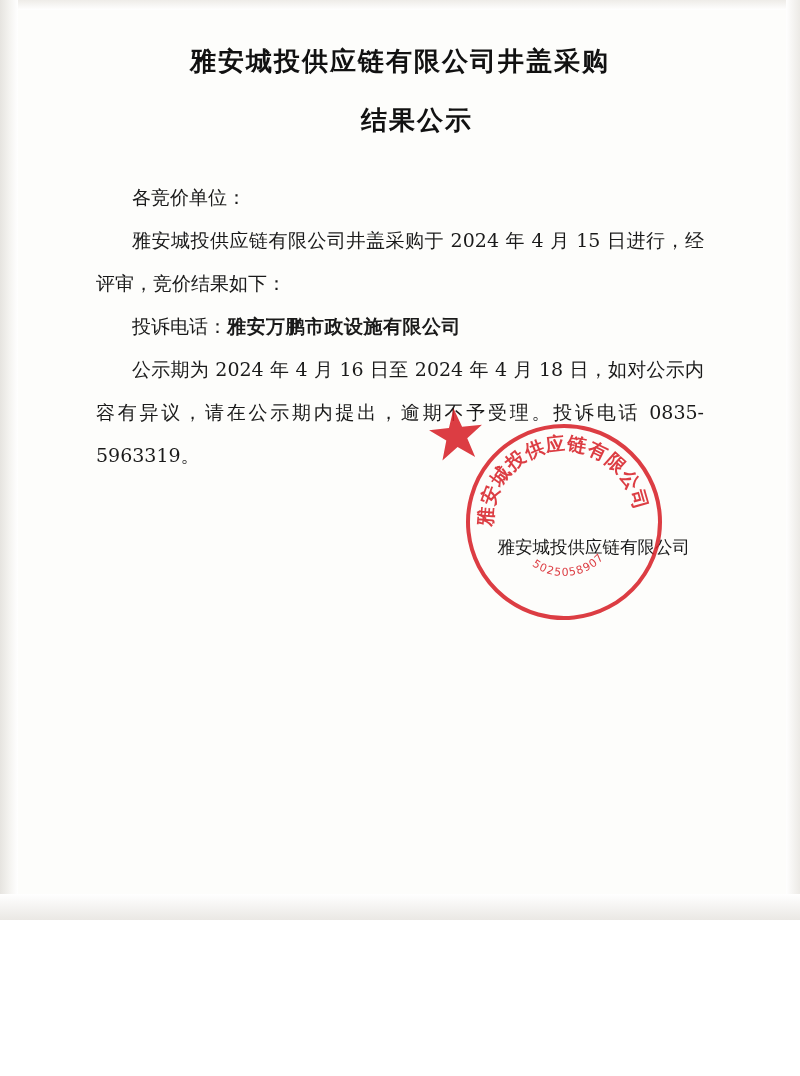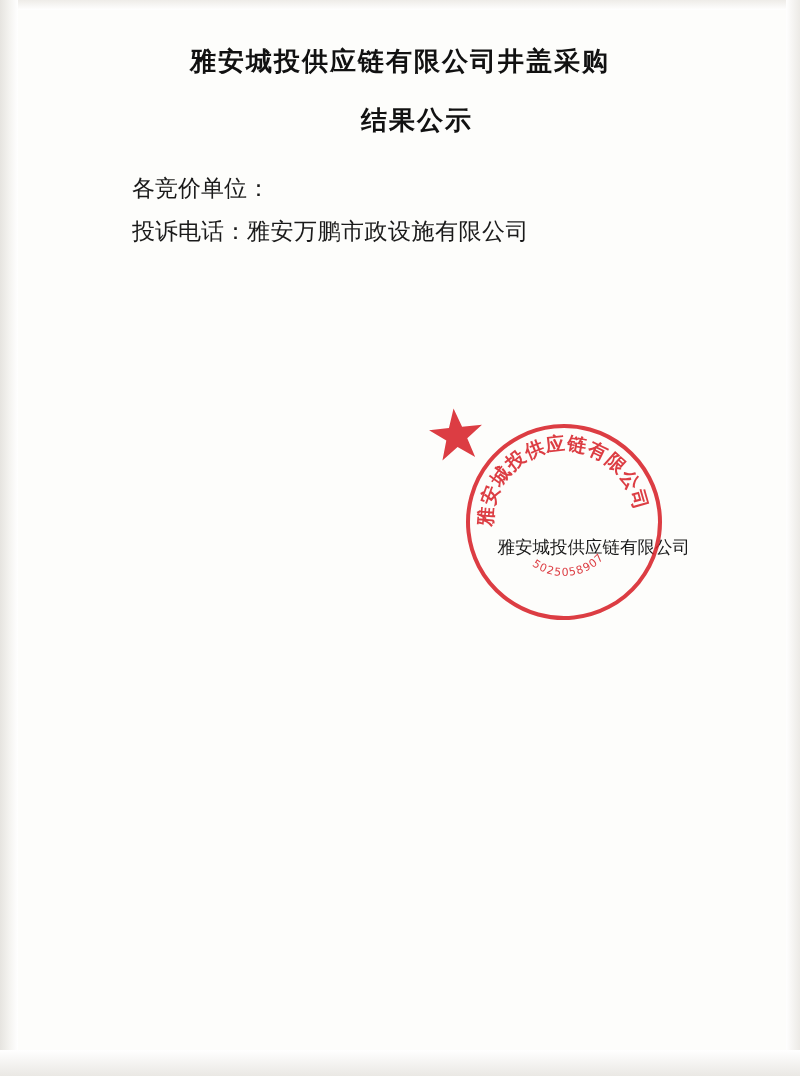--- a/index.html
+++ b/index.html
@@ -9,21 +9,21 @@
   }
   body {
     width: 800px;
     height: 1076px;
     overflow: hidden;
     font-family: "DejaVu Serif", "Liberation Serif", serif;
   }
   .page {
     position: relative;
     width: 800px;
-    height: 1076px;
+    height: 920px;
     background: #fdfdfb;
     overflow: hidden;
   }
   
   .scan-edge-left {
     position: absolute;
     left: 0; top: 0;
     width: 18px; height: 100%;
     background: linear-gradient(to right, #e6e4e0 0%, #f5f4f1 55%, #ffffff 100%);
   }
@@ -66,35 +66,35 @@
   }
   .title-line2 {
     position: absolute;
     left: 0; top: 103px;
     width: 800px;
     padding-left: 17px;
   }
   .body-block {
     position: absolute;
     left: 96px;
-    top: 167px;
+    top: 176px;
     width: 608px;
-    font-size: 23px;
+    font-size: 19px;
     line-height: 43px;
     color: #1a1a1a;
   }
   .para {
     margin: 0;
     text-align: justify;
   }
   .indent {
     text-indent: 36px;
   }
   .candidate-name {
-    font-weight: normal;
+    font-weight: bold;
     letter-spacing: 0.5px;
   }
   .sign-block {
     position: absolute;
     right: 96px;
     top: 525px;
     width: 420px;
     text-align: right;
     font-size: 17.5px;
     line-height: 44px;
@@ -159,21 +159,23 @@
   <div class="scan-edge-right"></div>
   <div class="scan-edge-bottom"></div>
 
   <div class="content">
 
     <div class="title title-line1">雅安城投供应链有限公司井盖采购</div>
     <div class="title title-line2">结果公示</div>
 
     <div class="body-block">
       <p class="para indent">各竞价单位：</p>
+      <p class="para indent">雅安城投供应链有限公司井盖采购于 2024 年 4 月 15 日进行，经评审，竞价结果如下：</p>
       <p class="para indent"><span>投诉电话：</span><span class="candidate-name">雅安万鹏市政设施有限公司</span></p>
+      <p class="para indent">公示期为 2024 年 4 月 16 日至 2024 年 4 月 18 日，如对公示内容有异议，请在公示期内提出，逾期不予受理。投诉电话 0835-5963319。</p>
     </div>
 
     <div class="sign-block">
       <p class="sign-line">雅安城投供应链有限公司</p>
     </div>
 
     <div class="seal">
       <div class="seal-ring"></div>
       <svg width="196" height="196" viewBox="0 0 196 196">
         <defs>

